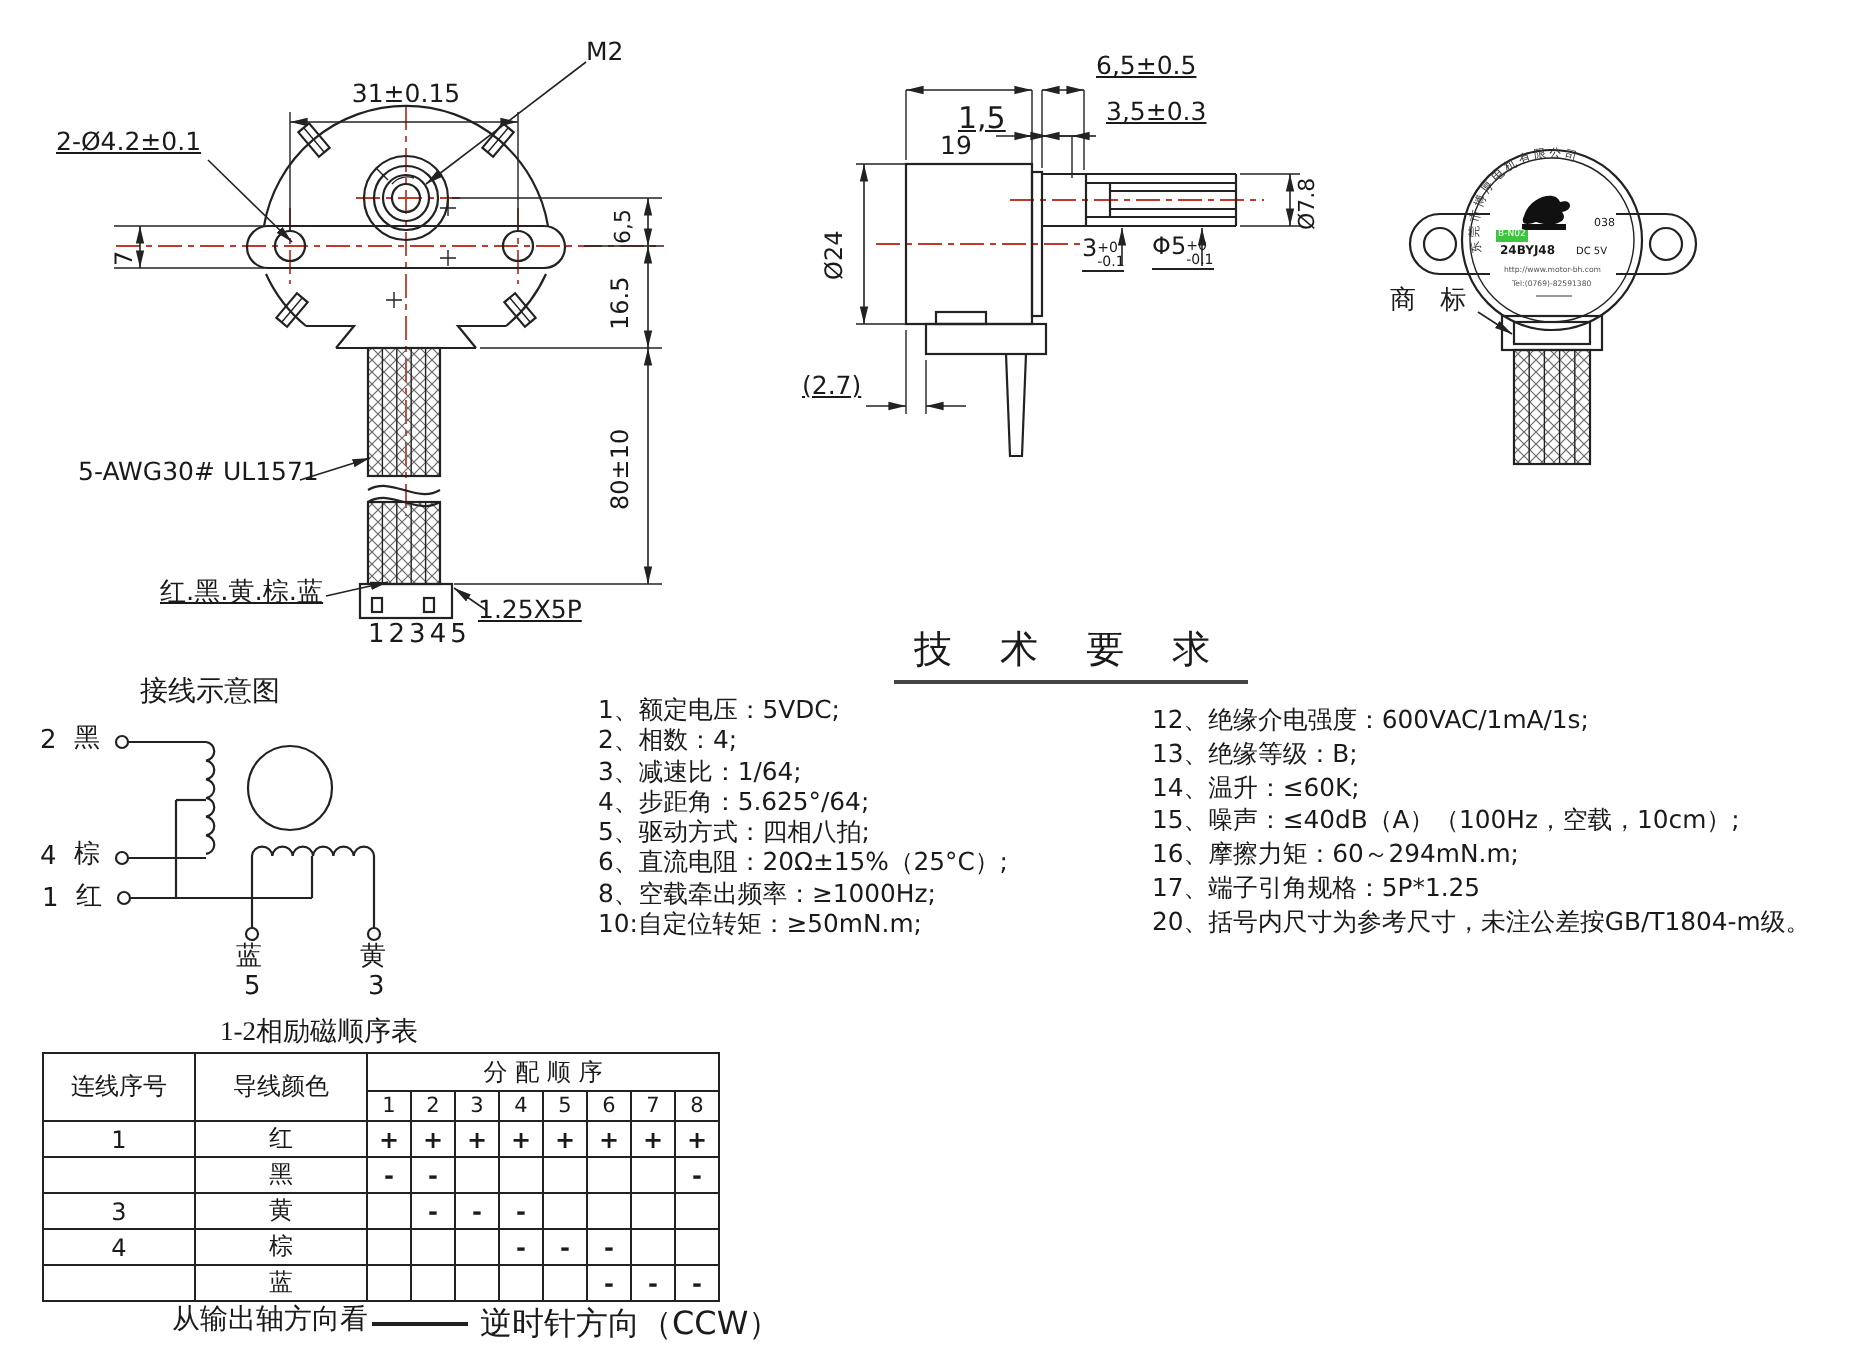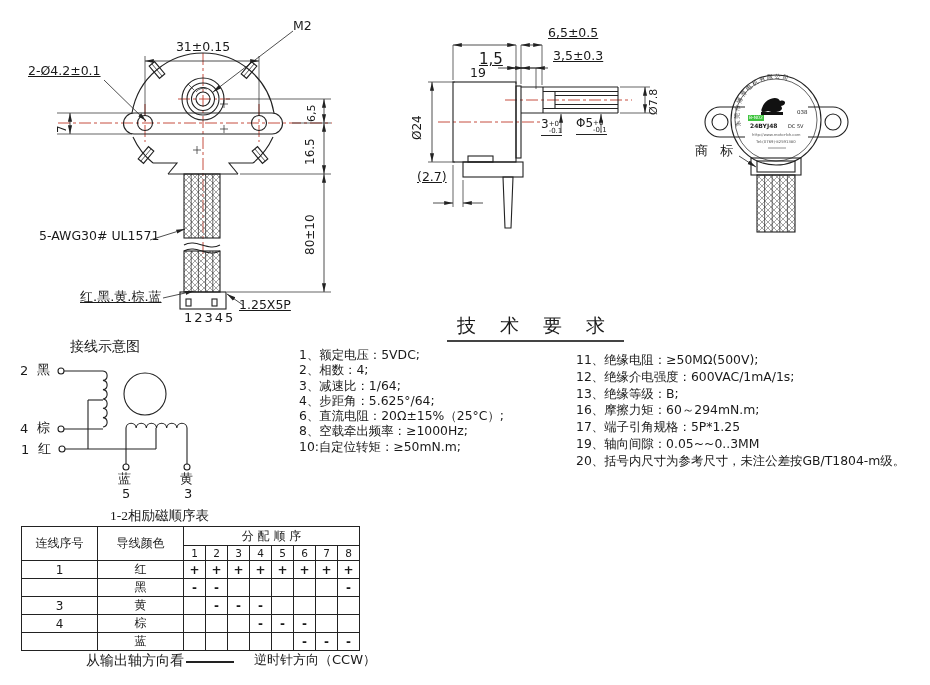--- a/index.html
+++ b/index.html
@@ -252,21 +252,21 @@
 <div class="t r90" style="left:411px;top:140px;font-size:12px;">Ø24</div>
 <div class="t r90" style="left:648px;top:115px;font-size:11px;">Ø7.8</div>
 <div class="tolwrap" style="left:541px;top:117px;"><span>3</span><span class="stack">
         <i>+0</i>
         <i>-0.1</i>
       </span></div>
 <div class="tolwrap" style="left:576px;top:116px;"><span>Φ5</span><span class="stack">
         <i>+0</i>
         <i>-0.1</i>
       </span></div>
-<div class="t u" style="left:401px;top:170px;font-size:12.5px;margin-left:16px;">(2.7)</div>
+<div class="t u" style="left:401px;top:186px;font-size:12.5px;">(2.7)</div>
 
 <div class="t" style="left:695px;top:144px;font-size:13px;letter-spacing:4px;">商 标</div>
 <div class="t" style="left:797px;top:109px;font-size:5.5px;">038</div>
 <div class="badge" style="left:748px;top:115px;">B-N02</div>
 <div class="t" style="left:750px;top:123px;font-size:6px;font-weight:bold;">24BYJ48</div>
 <div class="t" style="left:788px;top:124px;font-size:5px;">DC 5V</div>
 <div class="t tiny" style="left:752px;top:133px;font-size:3.8px;">http://www.motor-bh.com</div>
 <div class="t tiny" style="left:756px;top:140px;font-size:3.8px;">Tel:(0769)-82591380</div>
 
 <div class="t" style="left:70px;top:339px;font-size:14px;">接线示意图</div>
@@ -281,31 +281,32 @@
 <div class="t" style="left:180px;top:472px;font-size:13px;">黄</div>
 <div class="t" style="left:184px;top:487px;font-size:13px;">3</div>
 <div class="t" style="left:110px;top:509px;font-size:13.5px;font-family:Liberation Serif, serif;">1-2相励磁顺序表</div>
 
 <div class="t" style="left:447px;top:315px;font-size:19px;letter-spacing:9px;border-bottom:2px solid #444;padding:0 10px 4px 10px;">技 术 要 求</div>
 <div class="list" style="left:299px;top:347px;line-height:15.3px;">
   <div>1、额定电压：5VDC;</div>
   <div>2、相数：4;</div>
   <div>3、减速比：1/64;</div>
   <div>4、步距角：5.625°/64;</div>
+  <div>5、驱动方式：四相八拍;</div>
   <div>6、直流电阻：20Ω±15%（25°C）;</div>
   <div>8、空载牵出频率：≥1000Hz;</div>
   <div>10:自定位转矩：≥50mN.m;</div>
 </div>
 <div class="list" style="left:576px;top:352px;line-height:16.8px;">
-  <div>11、绝缘电阻：≥50MΩ(500V);</div>
   <div>12、绝缘介电强度：600VAC/1mA/1s;</div>
   <div>13、绝缘等级：B;</div>
+  <div>14、温升：≤60K;</div>
+  <div>15、噪声：≤40dB（A）（100Hz，空载，10cm）;</div>
   <div>16、摩擦力矩：60～294mN.m;</div>
   <div>17、端子引角规格：5P*1.25</div>
-  <div>19、轴向间隙：0.05~~0..3MM</div>
   <div>20、括号内尺寸为参考尺寸，未注公差按GB/T1804-m级。</div>
 </div>
 
 <table class="seq">
   <colgroup>
     <col style="width:76px">
         <col style="width:86px">
     <col style="width:22px">
         <col style="width:22px">
         <col style="width:22px">
@@ -389,15 +390,15 @@
     <td class="mark"></td>
     <td class="mark">-</td>
     <td class="mark">-</td>
     <td class="mark">-</td>
   </tr>
 </tbody>
     </table>
 
 <div class="t" style="left:86px;top:653px;font-size:14px;">从输出轴方向看</div>
 <div class="dashline" style="left:186px;top:661px;width:48px;height:2px;"></div>
-<div class="t" style="left:254px;top:653px;font-size:13px;">逆时针方向（CCW）</div>
+<div class="t" style="left:240px;top:653px;font-size:16px;">逆时针方向（CCW）</div>
 
 </div>
 
 </body></html>

